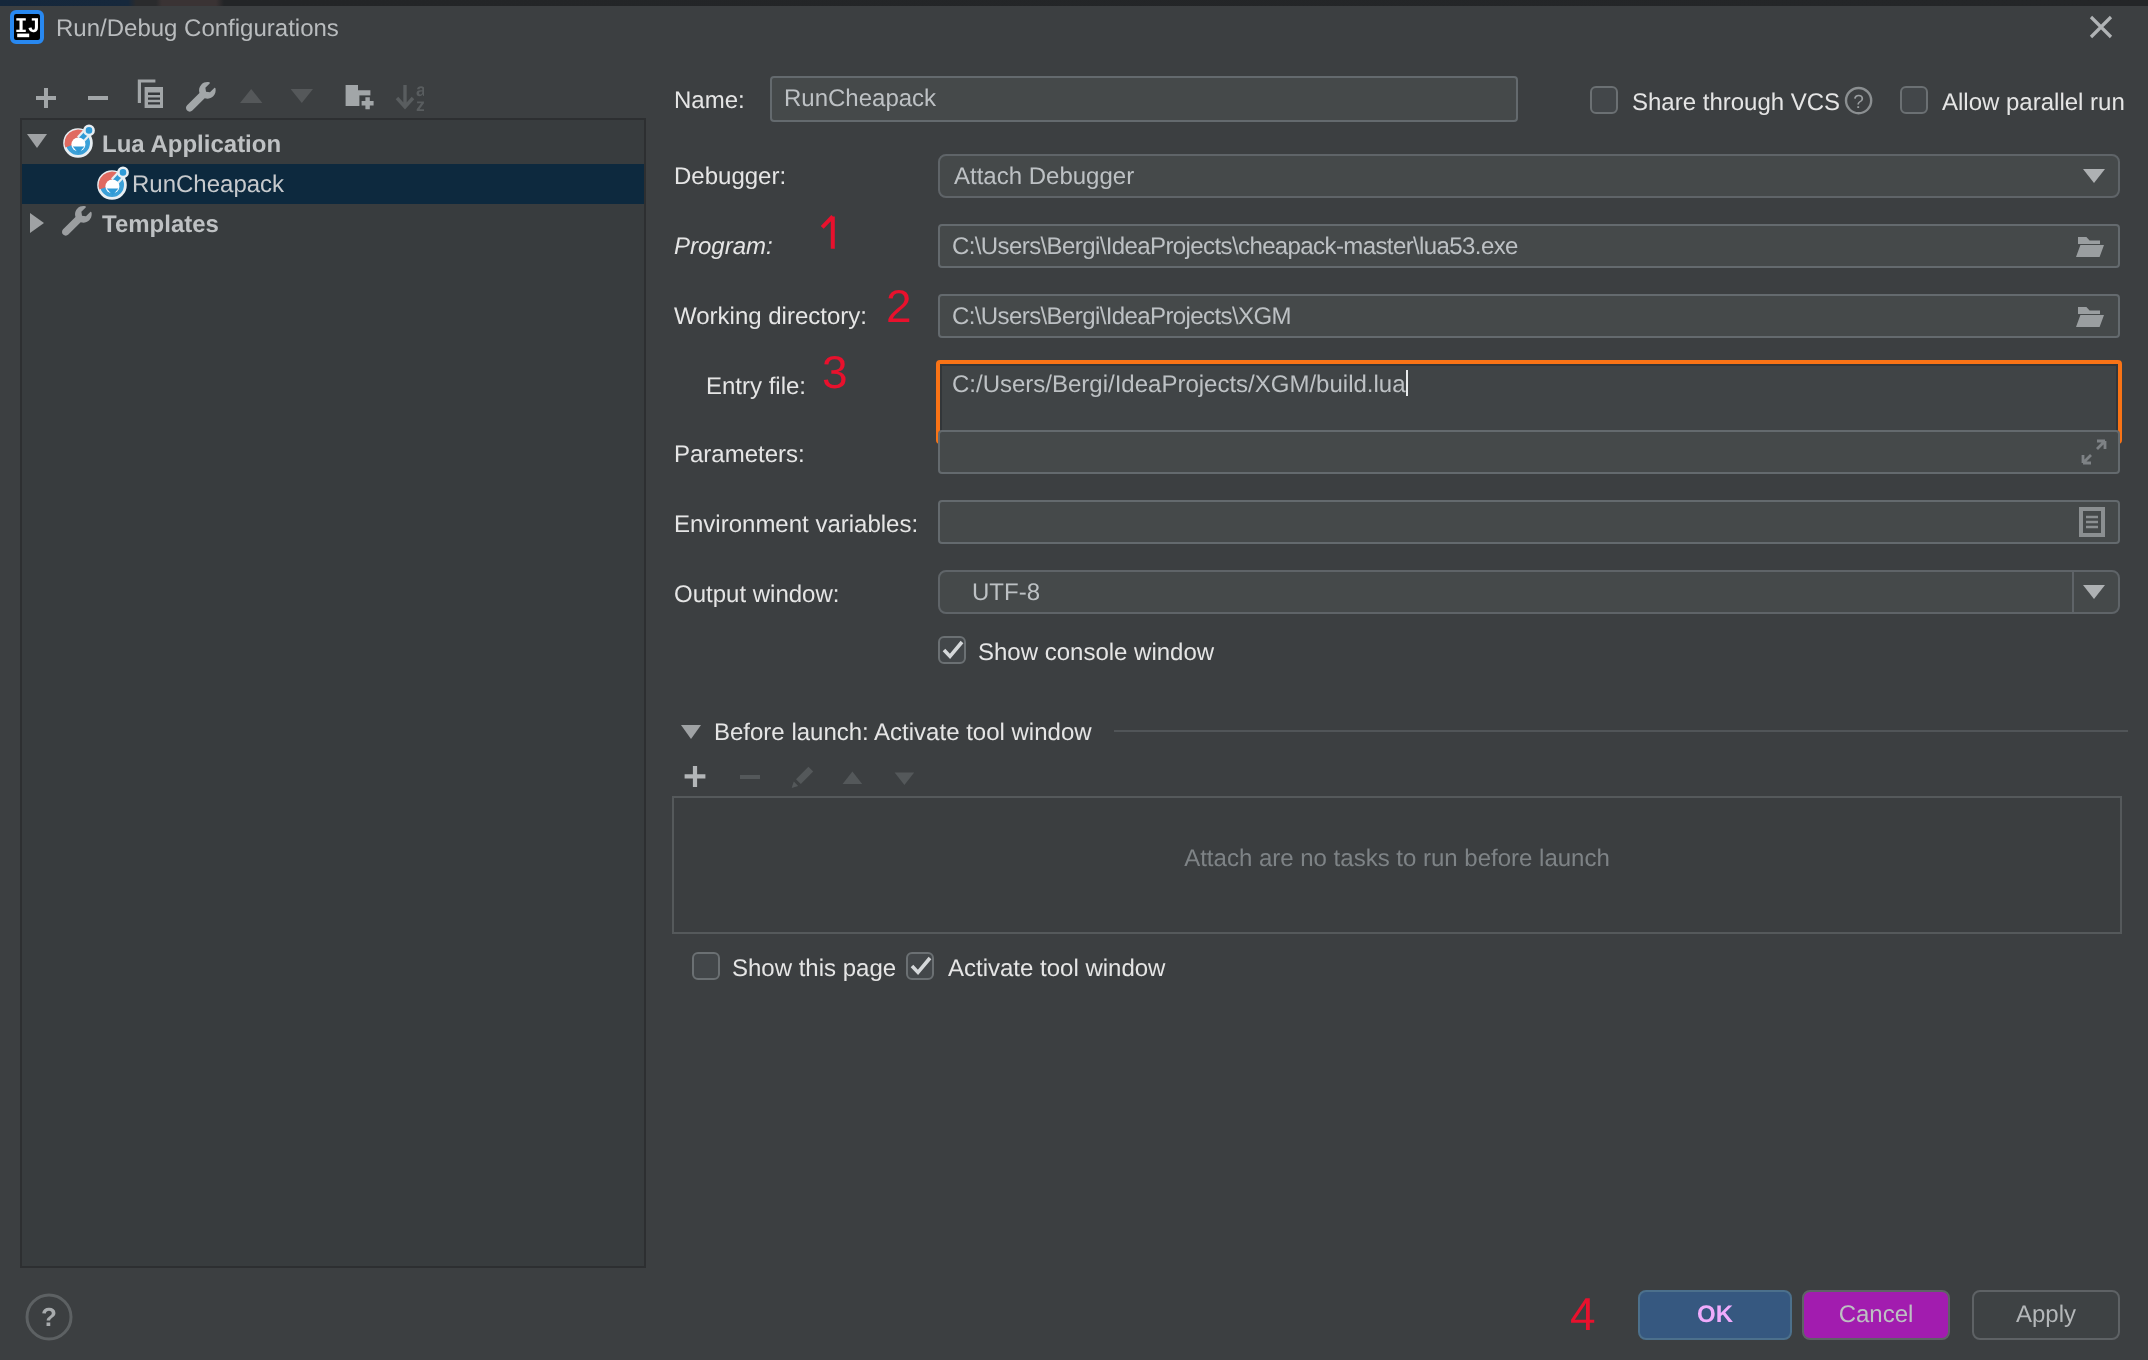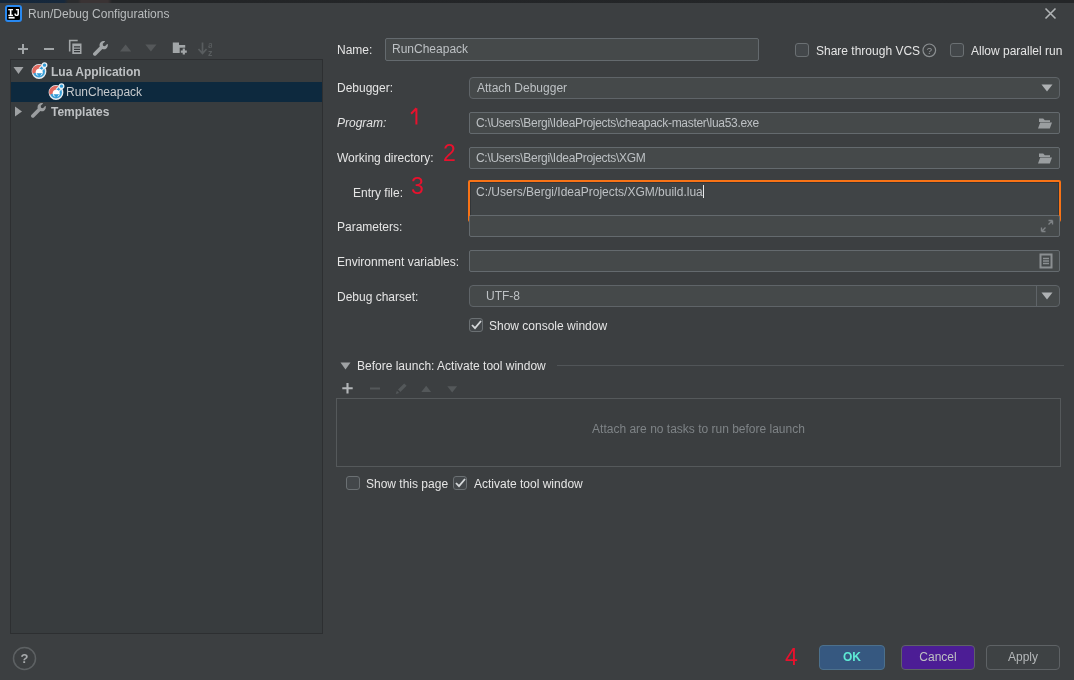--- a/index.html
+++ b/index.html
@@ -98,21 +98,21 @@
 </svg>
 <div class="lbl" style="left:51px;top:105px;font-weight:bold;color:#bec1c3;">Templates</div>
 
 <div class="lbl" style="left:337px;top:43px;">Name:</div>
 <div class="lbl" style="left:337px;top:81px;">Debugger:</div>
 <div class="lbl" style="left:337px;top:116px;font-style:italic;">Program:</div>
 <div class="lbl" style="left:337px;top:151px;">Working directory:</div>
 <div class="lbl" style="left:337px;top:186px;margin-left:16px;">Entry file:</div>
 <div class="lbl" style="left:337px;top:220px;">Parameters:</div>
 <div class="lbl" style="left:337px;top:255px;">Environment variables:</div>
-<div class="lbl" style="left:337px;top:290px;">Debug charset:</div>
+<div class="lbl" style="left:337px;top:290px;">Output window:</div>
 
 <div class="fld" style="left:385px;top:38px;width:374px;height:23px;">RunCheapack</div>
 
 <div class="cb" style="left:795px;top:43px;"></div>
 <div class="lbl" style="left:816px;top:44px;">Share through VCS</div>
 <svg class="abs" style="left:922px;top:43px" width="15" height="15">
   <circle cx="7.3" cy="7.3" r="6.3" fill="none" stroke="#8b8f91" stroke-width="1.2"></circle>
   <text x="7.3" y="10.8" font-size="9.5" fill="#9b9fa1" text-anchor="middle">?</text>
 </svg>
 <div class="cb" style="left:950px;top:43px;"></div>
@@ -191,15 +191,15 @@
 </svg>
 <div class="red" style="left:443px;top:142px;">2</div>
 <div class="red" style="left:411px;top:175px;">3</div>
 <div class="red" style="left:785px;top:646px;">4</div>
 
 <svg class="abs" style="left:12px;top:646px" width="25" height="25">
   <circle cx="12.5" cy="12.5" r="11" fill="none" stroke="#5d6163" stroke-width="1.5"></circle>
   <text x="12.5" y="17" font-size="13" font-weight="bold" fill="#a8abad" text-anchor="middle">?</text>
 </svg>
 
-<div class="btn" style="left:819px;top:645px;width:66px;background:#365880;border:1px solid #4c708c;color:#5eead4;font-weight:bold;">OK</div>
-<div class="btn" style="left:901px;top:645px;width:74px;background:#4c1d95;border:1px solid #5e6265;color:#bdc0c2;">Cancel</div>
+<div class="btn" style="left:819px;top:645px;width:77px;background:#365880;border:1px solid #4c708c;color:#f0abfc;font-weight:bold;">OK</div>
+<div class="btn" style="left:901px;top:645px;width:74px;background:#a21caf;border:1px solid #5e6265;color:#bdc0c2;">Cancel</div>
 <div class="btn" style="left:986px;top:645px;width:74px;background:#3e4244;border:1px solid #5e6265;color:#b4b7b9;">Apply</div>
 
 </body></html>

